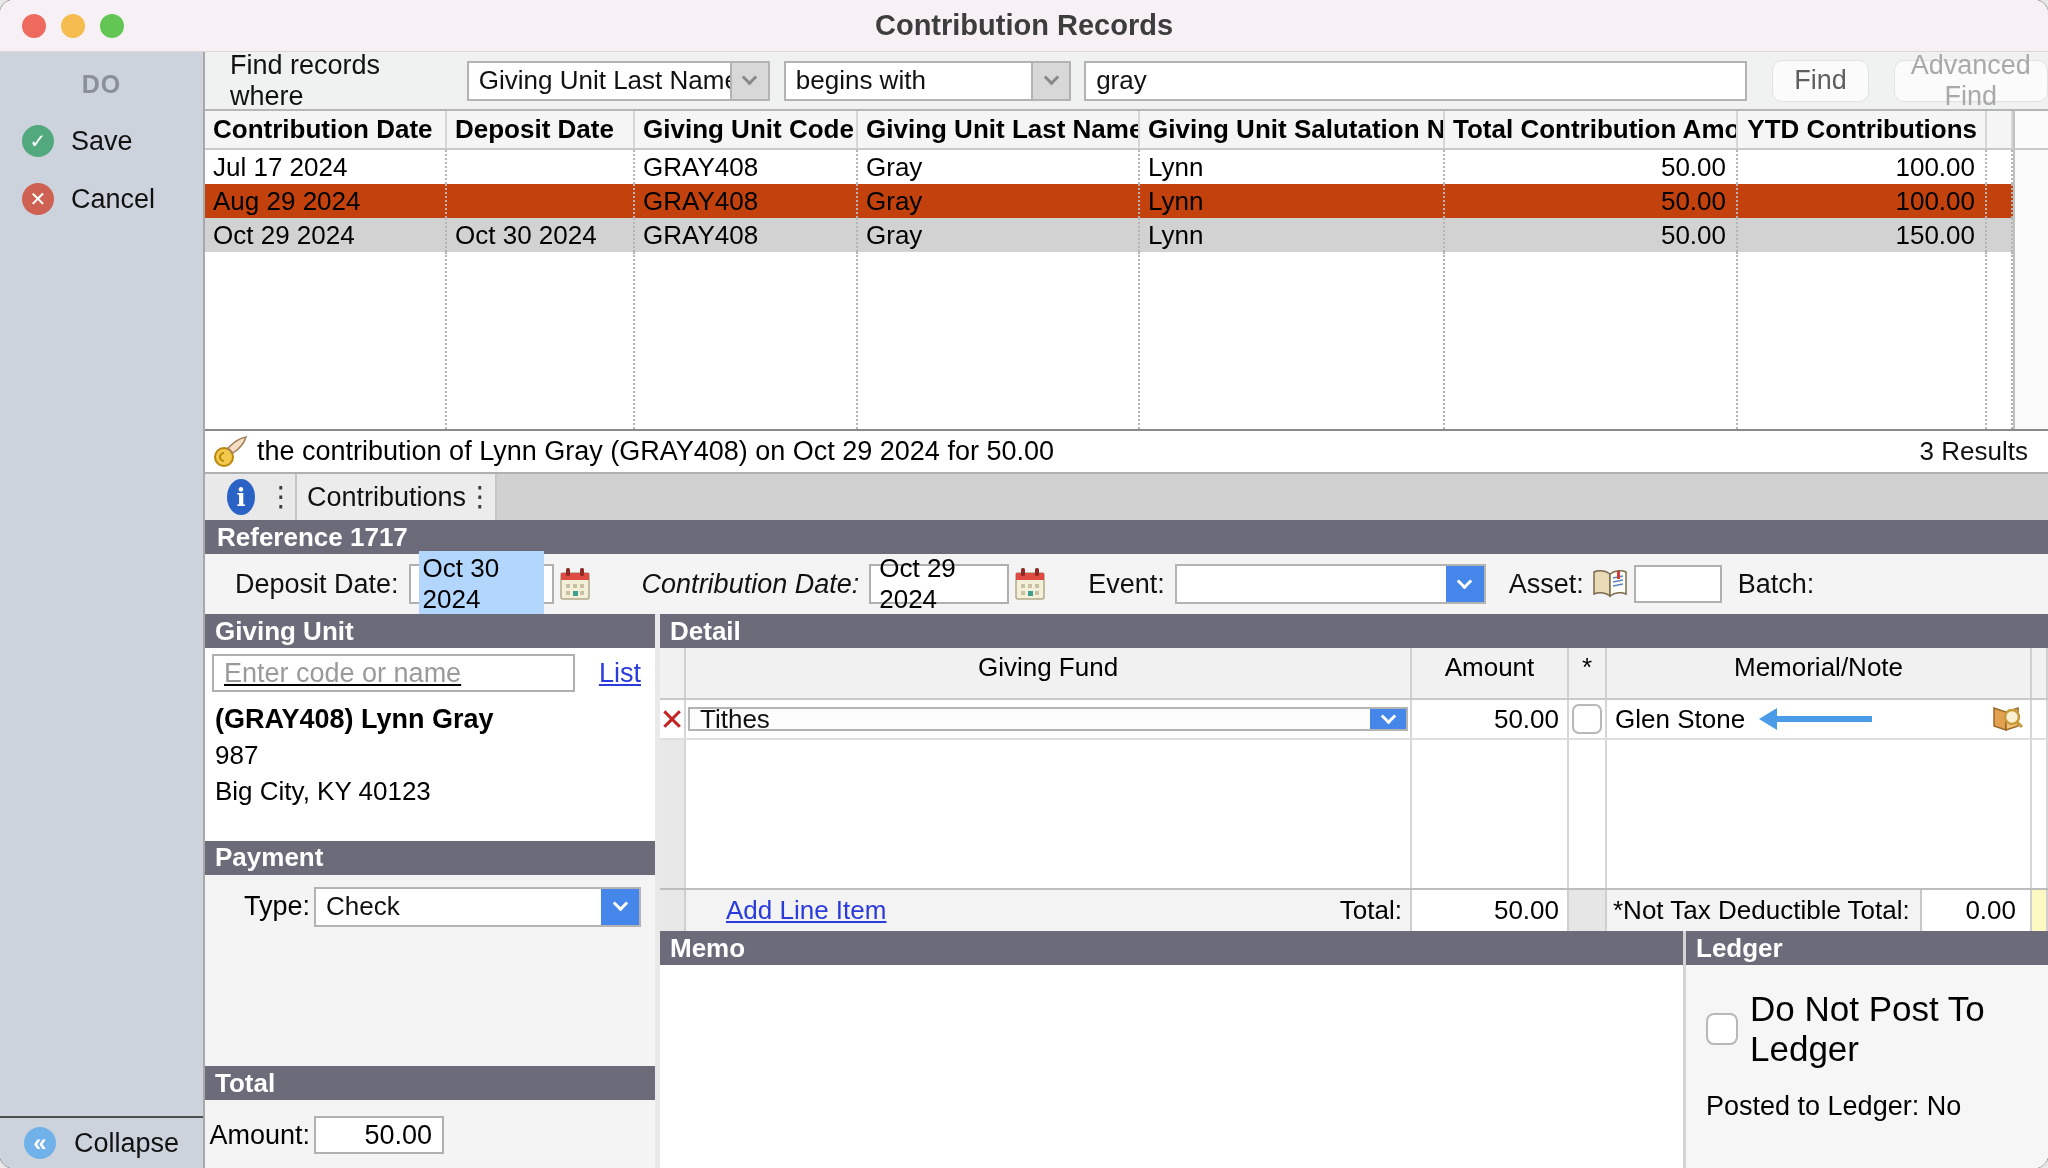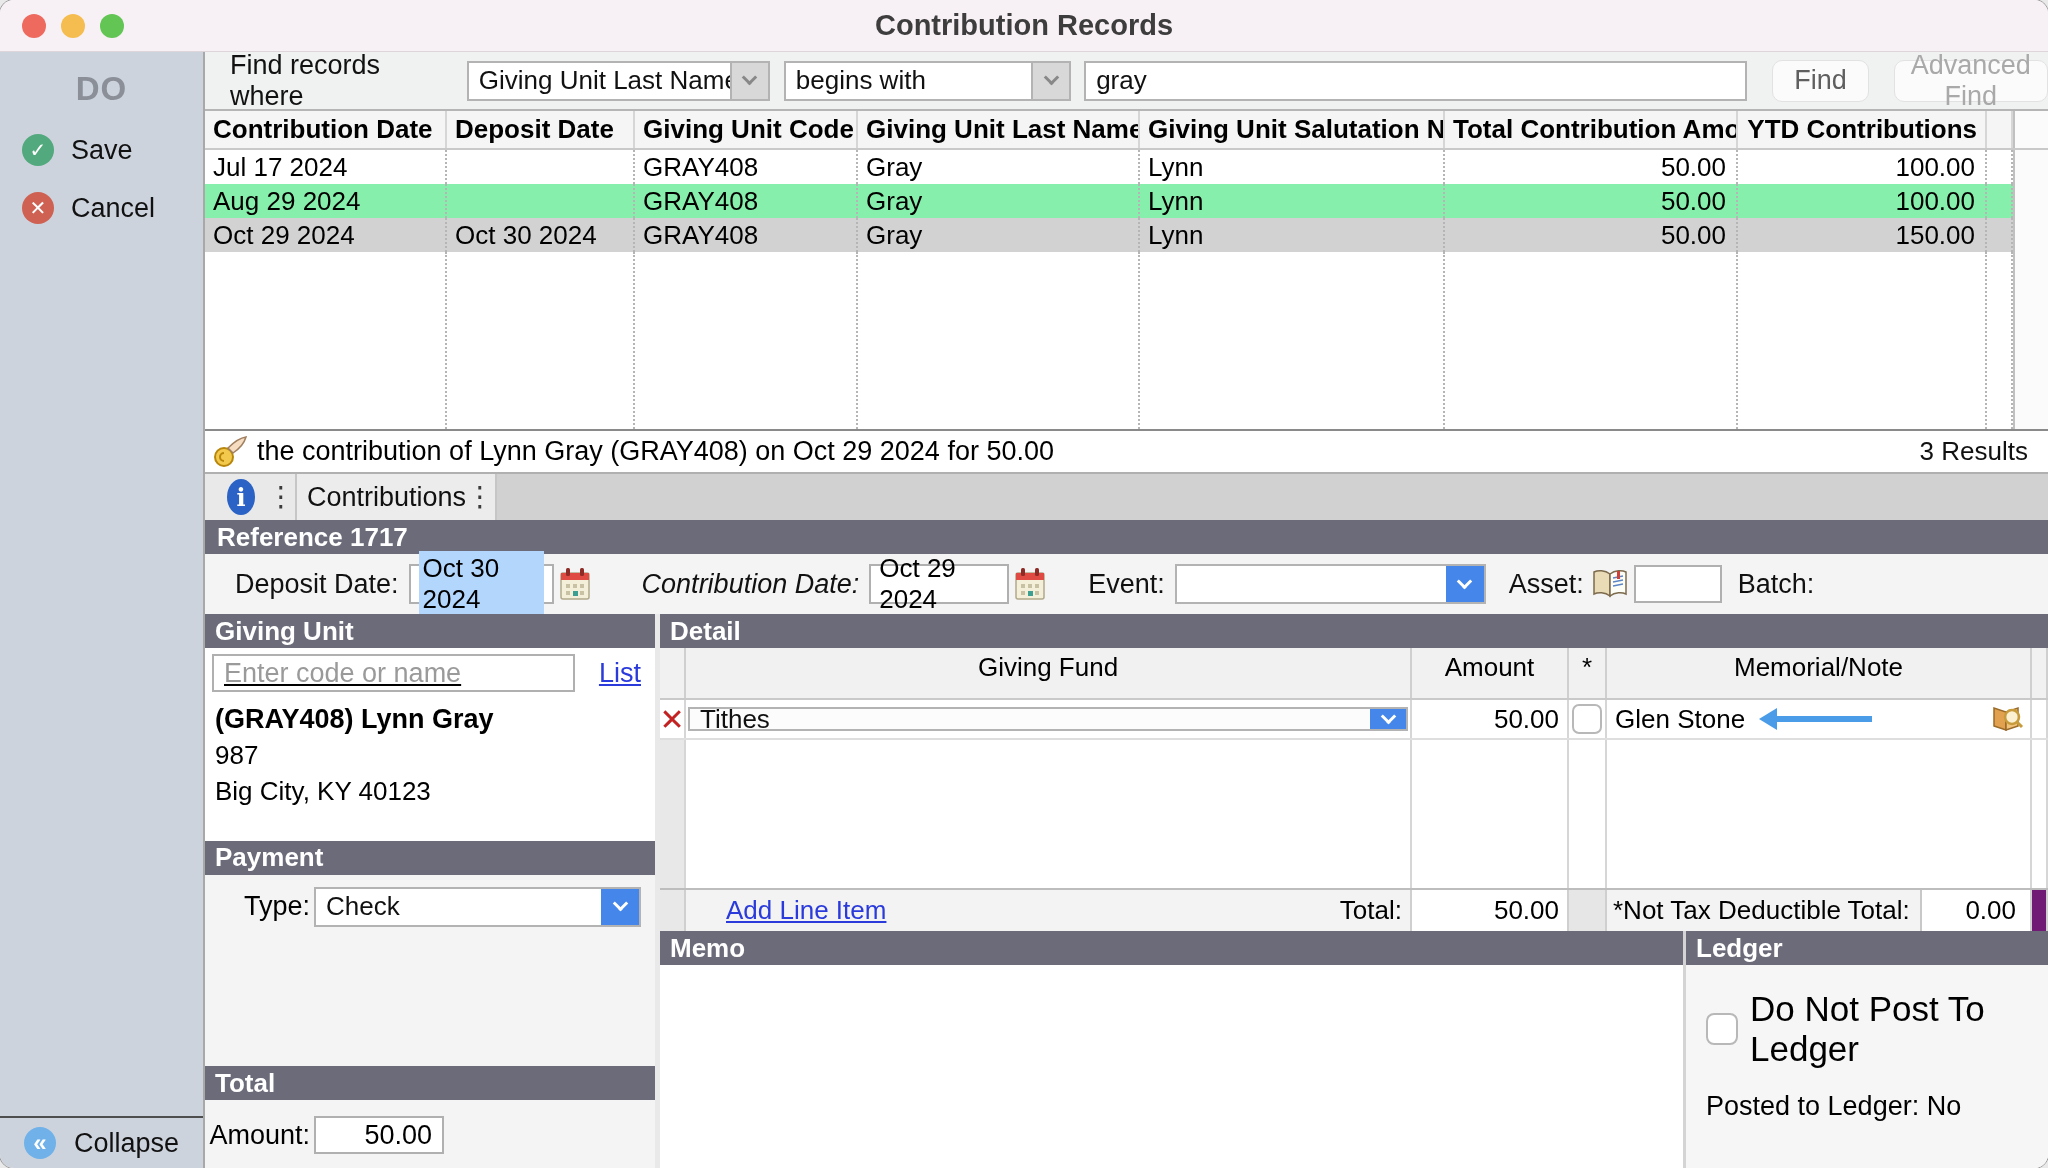--- a/index.html
+++ b/index.html
@@ -10,21 +10,21 @@
   .titlebar { height:52px; background:#f7f1f5; position:relative; display:flex; align-items:center; justify-content:center; border-bottom:1px solid #ddd5da; }
   .lights { position:absolute; left:22px; top:14px; display:flex; gap:15px; }
   .light { width:24px; height:24px; border-radius:50%; display:inline-block; }
   .light.red { background:#ee6a5f; } .light.yellow { background:#f5bd4f; } .light.green { background:#62c554; }
   .title { font-size:29px; font-weight:bold; color:#3d3d3d; }
 
   .content { display:flex; height:1116px; }
 
   
   .sidebar { width:205px; background:#cdd3dd; display:flex; flex-direction:column; border-right:2px solid #a8a8a8; }
-  .do { text-align:center; color:#8a8f98; font-weight:bold; font-size:33px; margin-top:18px; letter-spacing:1px; }
+  .do { text-align:center; color:#8a8f98; font-weight:bold; font-size:25px; margin-top:18px; letter-spacing:1px; }
   .side-item { display:flex; align-items:center; gap:17px; padding-left:22px; margin-top:26px; cursor:default; }
   .circle-ic { width:32px; height:32px; border-radius:50%; display:flex; align-items:center; justify-content:center; color:#fff; font-size:20px; font-weight:bold; flex:none; }
   .green-ic { background:#52a97d; } .red-ic { background:#cf6152; } .blue-ic { background:#6fb1e8; font-size:24px; }
   .side-label { font-size:27px; color:#111; }
   .side-spacer { flex:1; }
   .collapse-bar { height:52px; border-top:2px solid #4e4e4e; display:flex; align-items:center; gap:18px; padding-left:24px; }
 
   
   .main { flex:1; display:flex; flex-direction:column; background:#fff; min-width:0; }
 
@@ -46,21 +46,21 @@
 
   
   .results { height:320px; display:flex; flex-direction:column; border-bottom:2px solid #8a8a8a; background:#fff; }
   .rt-grid { display:grid; grid-template-columns:242px 188px 223px 282px 305px 293px 249px 26px 35px; }
   .rt-head { height:39px; background:#f5f5f5; border-bottom:2px solid #c9c9c9; }
   .rt-head .hc { font-weight:bold; font-size:26px; line-height:37px; padding-left:8px; border-right:2px solid #d6d6d6; white-space:nowrap; overflow:hidden; }
   .rt-head .hc.r { text-align:right; padding-right:8px; }
   .rt-row { height:34px; }
   .rt-row .c { font-size:26px; line-height:34px; padding-left:8px; border-right:2px dotted #b5b5b5; white-space:nowrap; overflow:hidden; }
   .rt-row .c.num { text-align:right; padding-right:10px; }
-  .rt-row.alt { background:#86efac; }
+  .rt-row.alt { background:#c2410c; }
   .rt-row.selected { background:#d2d2d3; }
   .rt-fill { flex:1; }
   .rt-fill .c { border-right:2px dotted #b5b5b5; height:100%; }
   .sbcol { border-right:none !important; border-left:2px solid #c0c0c0; background:#fbfbfb; }
 
   
   .statusrow { height:43px; display:flex; align-items:center; border-bottom:2px solid #b0b0b0; padding:0 20px 0 8px; background:#fff; }
   .statusrow .stext { font-size:27px; color:#000; margin-left:10px; }
   .statusrow .spacer { flex:1; }
   .statusrow .rescount { font-size:26px; color:#111; }
@@ -118,21 +118,21 @@
   .amt-cell { justify-content:flex-end; padding-right:8px; font-size:26px; }
   .cb { width:30px; height:30px; background:#fff; border:2px solid #b8b8b8; border-radius:7px; flex:none; }
   .star-cell { justify-content:center; }
   .memo-cell { padding-left:8px; font-size:26px; gap:20px; }
   .arrow { width:95px; height:6px; background:#4a9ce8; position:relative; margin-left:12px; flex:none; }
   .arrow::before { content:''; position:absolute; left:-18px; top:-8px; border-top:11px solid transparent; border-bottom:11px solid transparent; border-right:18px solid #4a9ce8; }
   .memo-spacer { flex:1; }
   .dt-fill { flex:1; }
   .dt-fill > div { border-right:2px solid #d6d6d6; height:100%; background:#fff; }
   .dt-fill .stub, .dt-foot .stub { background:#e8e8e8; }
-  .dt-foot { height:43px; border-top:2px solid #bdbdbd; background:#701a75; }
+  .dt-foot { height:43px; border-top:2px solid #bdbdbd; background:#fef9c3; }
   .dt-foot > div { border-right:2px solid #cfcfcf; display:flex; align-items:center; font-size:26px; }
   .foot-fund { background:#f3f3f3; padding:0 8px 0 40px; }
   .addlink { color:#2b3bdb; }
   .foot-total-lbl { margin-left:auto; }
   .foot-amt { background:#fff; justify-content:flex-end; padding-right:8px; }
   .foot-star { background:#e6e6e6; }
   .foot-memo { background:#f3f3f3; padding-left:6px; }
   .foot-ntd-box { margin-left:auto; width:110px; height:100%; background:#fff; border-left:2px solid #c8c8c8; display:flex; align-items:center; justify-content:flex-end; padding-right:14px; }
 
   

